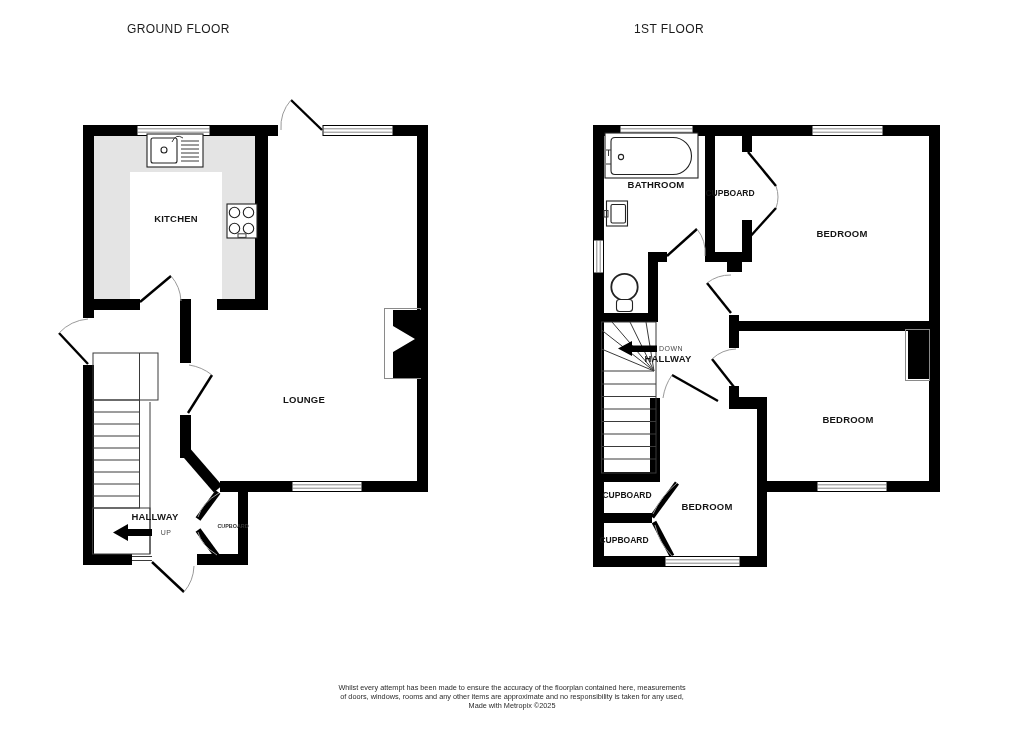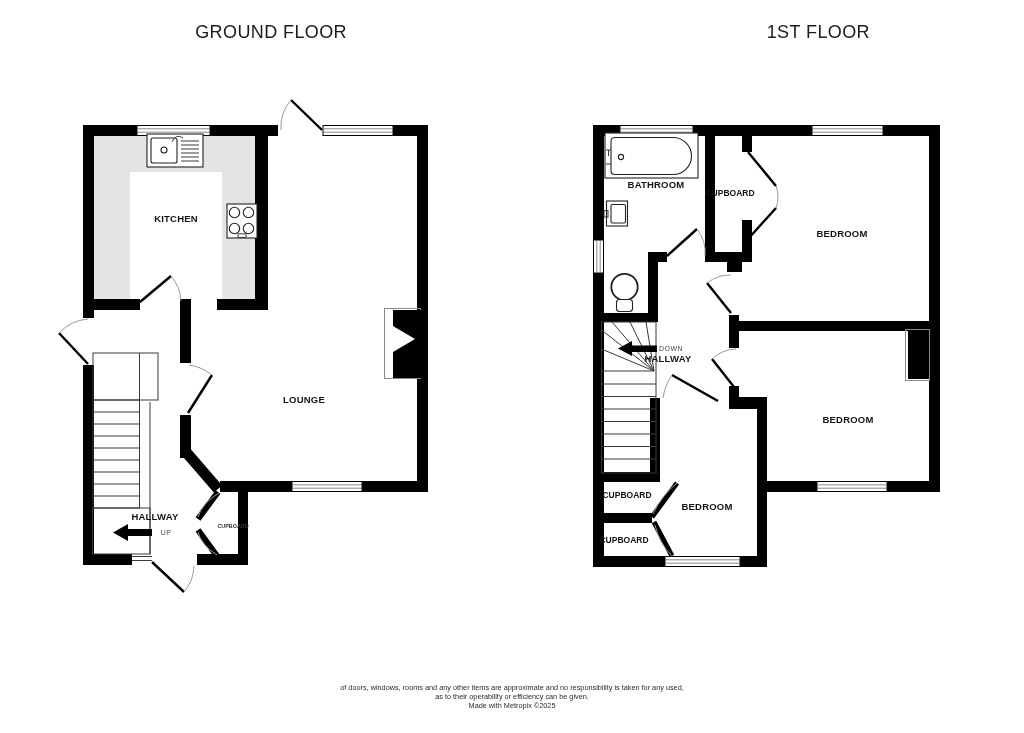--- a/index.html
+++ b/index.html
@@ -1,21 +1,21 @@
 <!DOCTYPE html>
 <html><head>
 <meta charset="utf-8">
 <style>
   html,body{margin:0;padding:0;background:#fff;}
   .page{position:relative;width:1024px;height:733px;background:#ffffff;overflow:hidden;
         font-family:"Liberation Sans",sans-serif;}
-  .title{position:absolute;top:22px;width:220px;text-align:right;font-size:18px;
+  .title{position:absolute;top:22px;width:220px;text-align:left;font-size:12px;
          letter-spacing:.4px;color:#1b1b1b;}
   .title-gf{left:127px;}
-  .title-ff{left:650px;}
+  .title-ff{left:634px;}
   .disclaimer{position:absolute;top:683px;left:0;width:1024px;text-align:center;
               font-size:7.3px;line-height:9.1px;color:#2b2b2b;}
   svg.plan{position:absolute;left:0;top:0;}
   .wall{fill:#000;}
   .counter{fill:#e4e4e4;}
   .win{fill:#fff;stroke:#000;stroke-width:1;}
   .winline{stroke:#6b6b6b;stroke-width:.8;}
   .leaf{stroke:#000;stroke-width:2.4;fill:none;stroke-linecap:butt;}
   .arc{stroke:#9a9a9a;stroke-width:1;fill:none;}
   .thin{stroke:#3a3a3a;stroke-width:1;fill:none;}
@@ -288,18 +288,18 @@
       <text class="room-label" x="848" y="423">BEDROOM</text>
       <text class="room-label" x="707" y="510">BEDROOM</text>
       <text class="cup-label" x="627" y="498">CUPBOARD</text>
       <text class="cup-label" x="624" y="543">CUPBOARD</text>
       <text class="small-label" x="671" y="351">DOWN</text>
       <text class="room-label" x="668" y="362">HALLWAY</text>
     </g>
   </svg>
 
   <div class="disclaimer">
+    <div>Whilst every attempt has been made to ensure the accuracy of the floorplan contained here, measurements</div>
     <div>of doors, windows, rooms and any other items are approximate and no responsibility is taken for any used,</div>
-    <div>as to their operability or efficiency can be given.</div>
     <div>Made with Metropix ©2025</div>
   </div>
 
 </div>
 
 </body></html>

